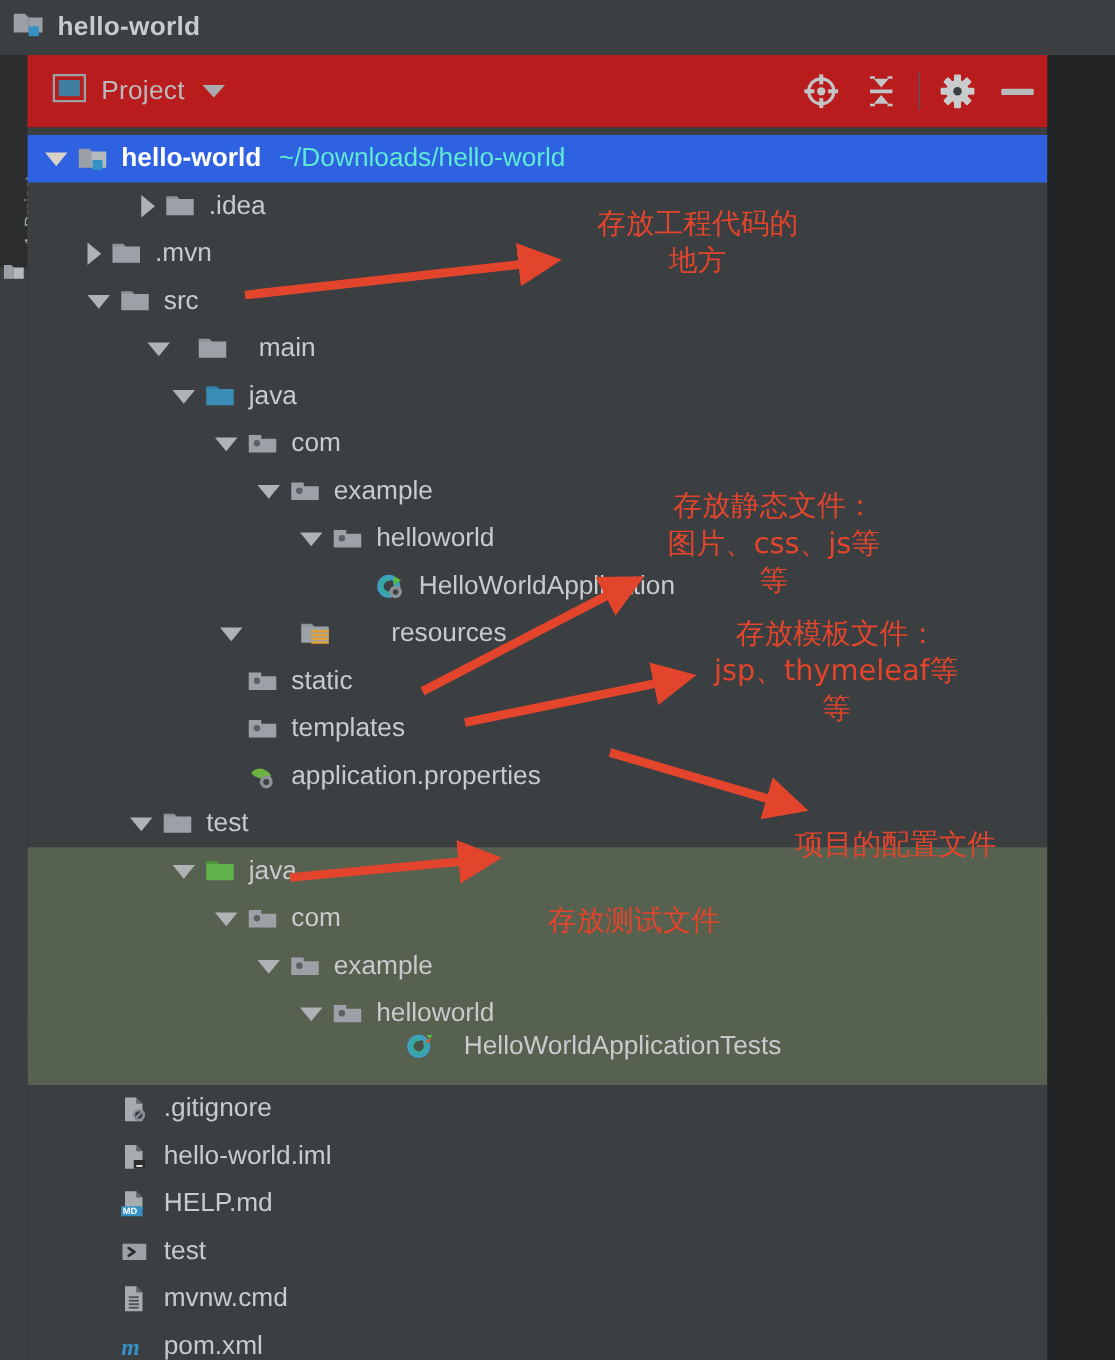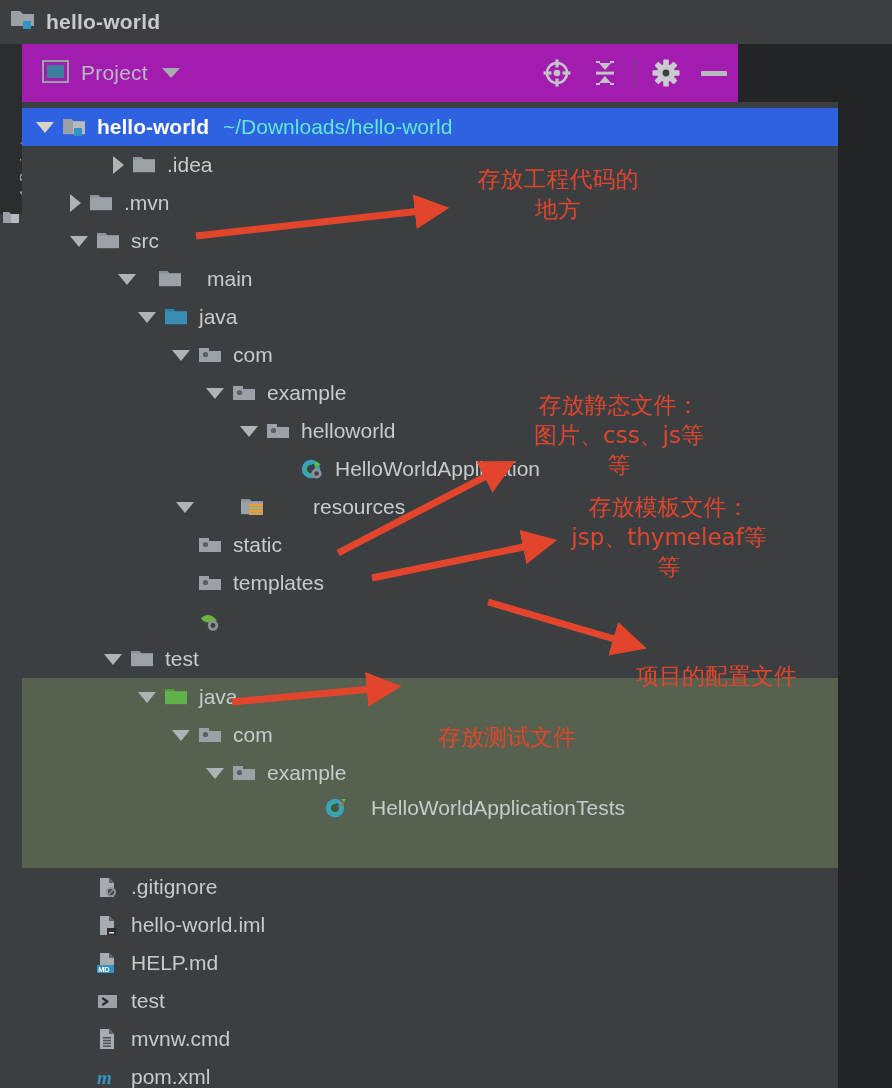--- a/index.html
+++ b/index.html
@@ -38,22 +38,22 @@
     position: absolute;
     transform: rotate(-90deg);
     transform-origin: left top;
     left: 17px; top: 152px;
     white-space: nowrap;
     color: #a3a6a8; font-size: 13px;
   }
 
   
   #twheader {
-    position: absolute; left: 22px; top: 44px; width: 716px; height: 58px;
-    background: #a21caf;
+    position: absolute; left: 22px; top: 44px; width: 816px; height: 58px;
+    background: #b91c1c;
     display: flex; align-items: center; text-align: right;
   }
   #twheader .tw-left { display:flex; align-items:center; margin-left: 20px; }
   #twheader .tw-title {
     color: #b9bcbe; font-size: 21px; margin-left: 12px; letter-spacing:.2px;
   }
   #twheader .tw-caret {
     width: 0; height: 0; margin-left: 14px;
     border-left: 9px solid transparent;
     border-right: 9px solid transparent;
@@ -368,20 +368,21 @@
       <div class="row" style="top: 500px;">
         <span style="flex: 0 0 auto; width: 150px; height: 1px;"></span>
         <span class="tri-spacer"></span>
         <span class="icon-wrap">
           <svg width="26" height="22" viewBox="0 0 26 22">
             <path d="M3 8 q5 -5 11 -2 q4 2 5 5 q-6 3 -11 1 q-4 -1 -5 -4 z" fill="#6cb33f"></path>
             <circle cx="15" cy="15.5" r="5.2" fill="#8b9196"></circle>
             <circle cx="15" cy="15.5" r="2.4" fill="#3c4043"></circle>
           </svg>
         </span>
+        <span class="txt">application.properties</span>
       </div>
       <div class="row" style="top: 538px;">
         <span style="flex: 0 0 auto; width: 82px; height: 1px;"></span>
         <span class="tri tri-down"></span>
         <span class="icon-wrap">
           <svg width="26" height="22" viewBox="0 0 26 22">
             <path d="M1 3 h8.5 l2.5 2.8 v0 h-11 z" fill="#8d9398"></path>
             <path d="M1 5.2 h22 v13 h-22 z" fill="#9ba1a6"></path>
           </svg>
         </span>
@@ -424,21 +425,21 @@
         <span style="flex: 0 0 auto; width: 218px; height: 1px;"></span>
         <span class="tri tri-down"></span>
         <span class="icon-wrap">
           <svg width="26" height="22" viewBox="0 0 26 22">
             <path d="M1 4 h10 v3 h12 v11 h-22 z" fill="#9ba1a6"></path>
             <circle cx="7.5" cy="10.5" r="2.6" fill="#5b6063"></circle>
           </svg>
         </span>
         <span class="txt">helloworld</span>
       </div>
-      <div class="row greenhl" style="top: 687px; gap: 12px;">
+      <div class="row greenhl" style="top: 716px; gap: 12px;">
         <span style="flex: 0 0 auto; width: 252px; height: 1px;"></span>
         <span class="tri-spacer"></span>
         <span class="icon-wrap">
           <svg width="26" height="22" viewBox="0 0 26 22">
             <circle cx="11" cy="11" r="9.2" fill="#3d9ec9"></circle>
             <circle cx="11" cy="11" r="5.4" fill="#4a5449"></circle>
             <path d="M11 5.2 a5.8 5.8 0 1 0 5.2 3.3" fill="none" stroke="#37a8a0" stroke-width="3.4" stroke-linecap="round"></path>
             <path d="M15 2 l2 4 l4 -1 l-3 4 z" fill="#e05c2a"></path>
             <path d="M17 2 l3 3 l2 -3 z" fill="#5cbf3a"></path>
           </svg>

